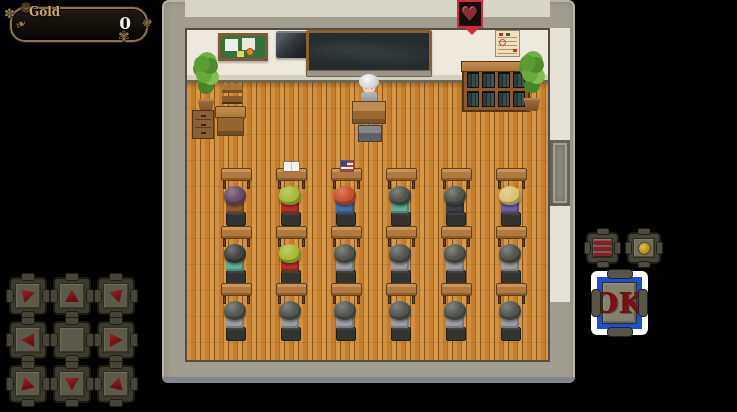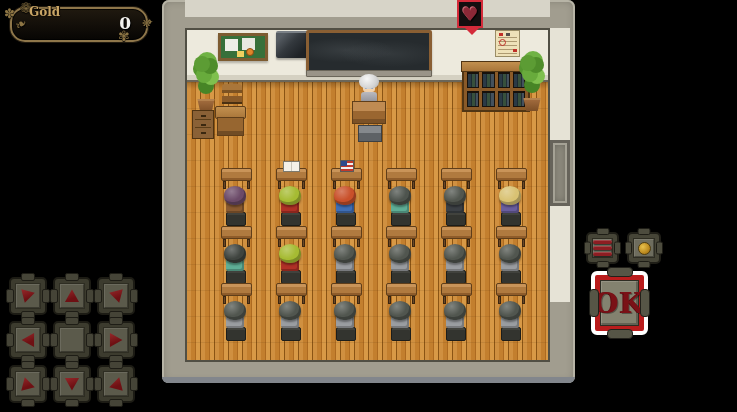--- a/index.html
+++ b/index.html
@@ -135,21 +135,21 @@
   .small-btn{position:absolute;background:#464537;border:2px solid #1f1e17;border-radius:5px;box-sizing:border-box;}
   .small-btn::before,.small-btn::after{content:'';position:absolute;left:50%;transform:translateX(-50%);width:11px;height:5px;background:#4d4c3e;border:1px solid #1e1d16;border-radius:2px;}
   .small-btn::before{top:-6px;} .small-btn::after{bottom:-6px;}
   .small-face{position:absolute;inset:4px;background:#6e6d5e;border:1px solid #2e2d22;display:flex;flex-direction:column;align-items:center;justify-content:center;gap:2px;
       box-shadow:inset 1px 1px 0 rgba(255,255,255,.10), inset -1px -1px 0 rgba(0,0,0,.35);}
   .small-face::before,.small-face::after{content:'';position:absolute;top:50%;transform:translateY(-50%);width:5px;height:11px;background:#4d4c3e;border:1px solid #1e1d16;border-radius:2px;}
   .small-face::before{left:-9px;} .small-face::after{right:-9px;}
   .bar{width:19px;height:4px;background:#8d1d22;border-radius:2px;box-shadow:inset 0 1px 0 rgba(255,255,255,.18), 0 1px 1px rgba(0,0,0,.5);}
   .dot{width:11px;height:11px;border-radius:50%;background:radial-gradient(circle at 35% 35%,#e8c14c,#b8861c 65%,#7a5a10);border:1px solid #4f3c0c;}
 
-  .ok-btn{position:absolute;left:591px;top:271px;width:57px;height:64px;background:#b91c1c;border:4px solid #ffffff;border-radius:6px;box-sizing:border-box;}
+  .ok-btn{position:absolute;left:591px;top:271px;width:57px;height:64px;background:#1d4ed8;border:6px solid #ffffff;border-radius:6px;box-sizing:border-box;}
   .ok-btn::before,.ok-btn::after{content:'';position:absolute;left:50%;transform:translateX(-50%);width:24px;height:8px;background:#565546;border:1px solid #21201a;border-radius:4px;}
   .ok-btn::before{top:-8px;} .ok-btn::after{bottom:-8px;}
   .ok-face{position:absolute;inset:5px;background:#83826f;border:1px solid #2e2d22;display:flex;align-items:center;justify-content:center;
       box-shadow:inset 1px 1px 0 rgba(255,255,255,.14), inset -2px -2px 0 rgba(0,0,0,.25);}
   .ok-face::before,.ok-face::after{content:'';position:absolute;top:50%;transform:translateY(-50%);width:8px;height:26px;background:#565546;border:1px solid #21201a;border-radius:4px;}
   .ok-face::before{left:-12px;} .ok-face::after{right:-12px;}
   .ok-text{font:bold 28px "DejaVu Serif",serif;color:#7a1116;letter-spacing:1px;text-shadow:1px 1px 0 rgba(0,0,0,.35), -1px 0 0 #5e0c10;}
 </style>
 </head>
 <body>

